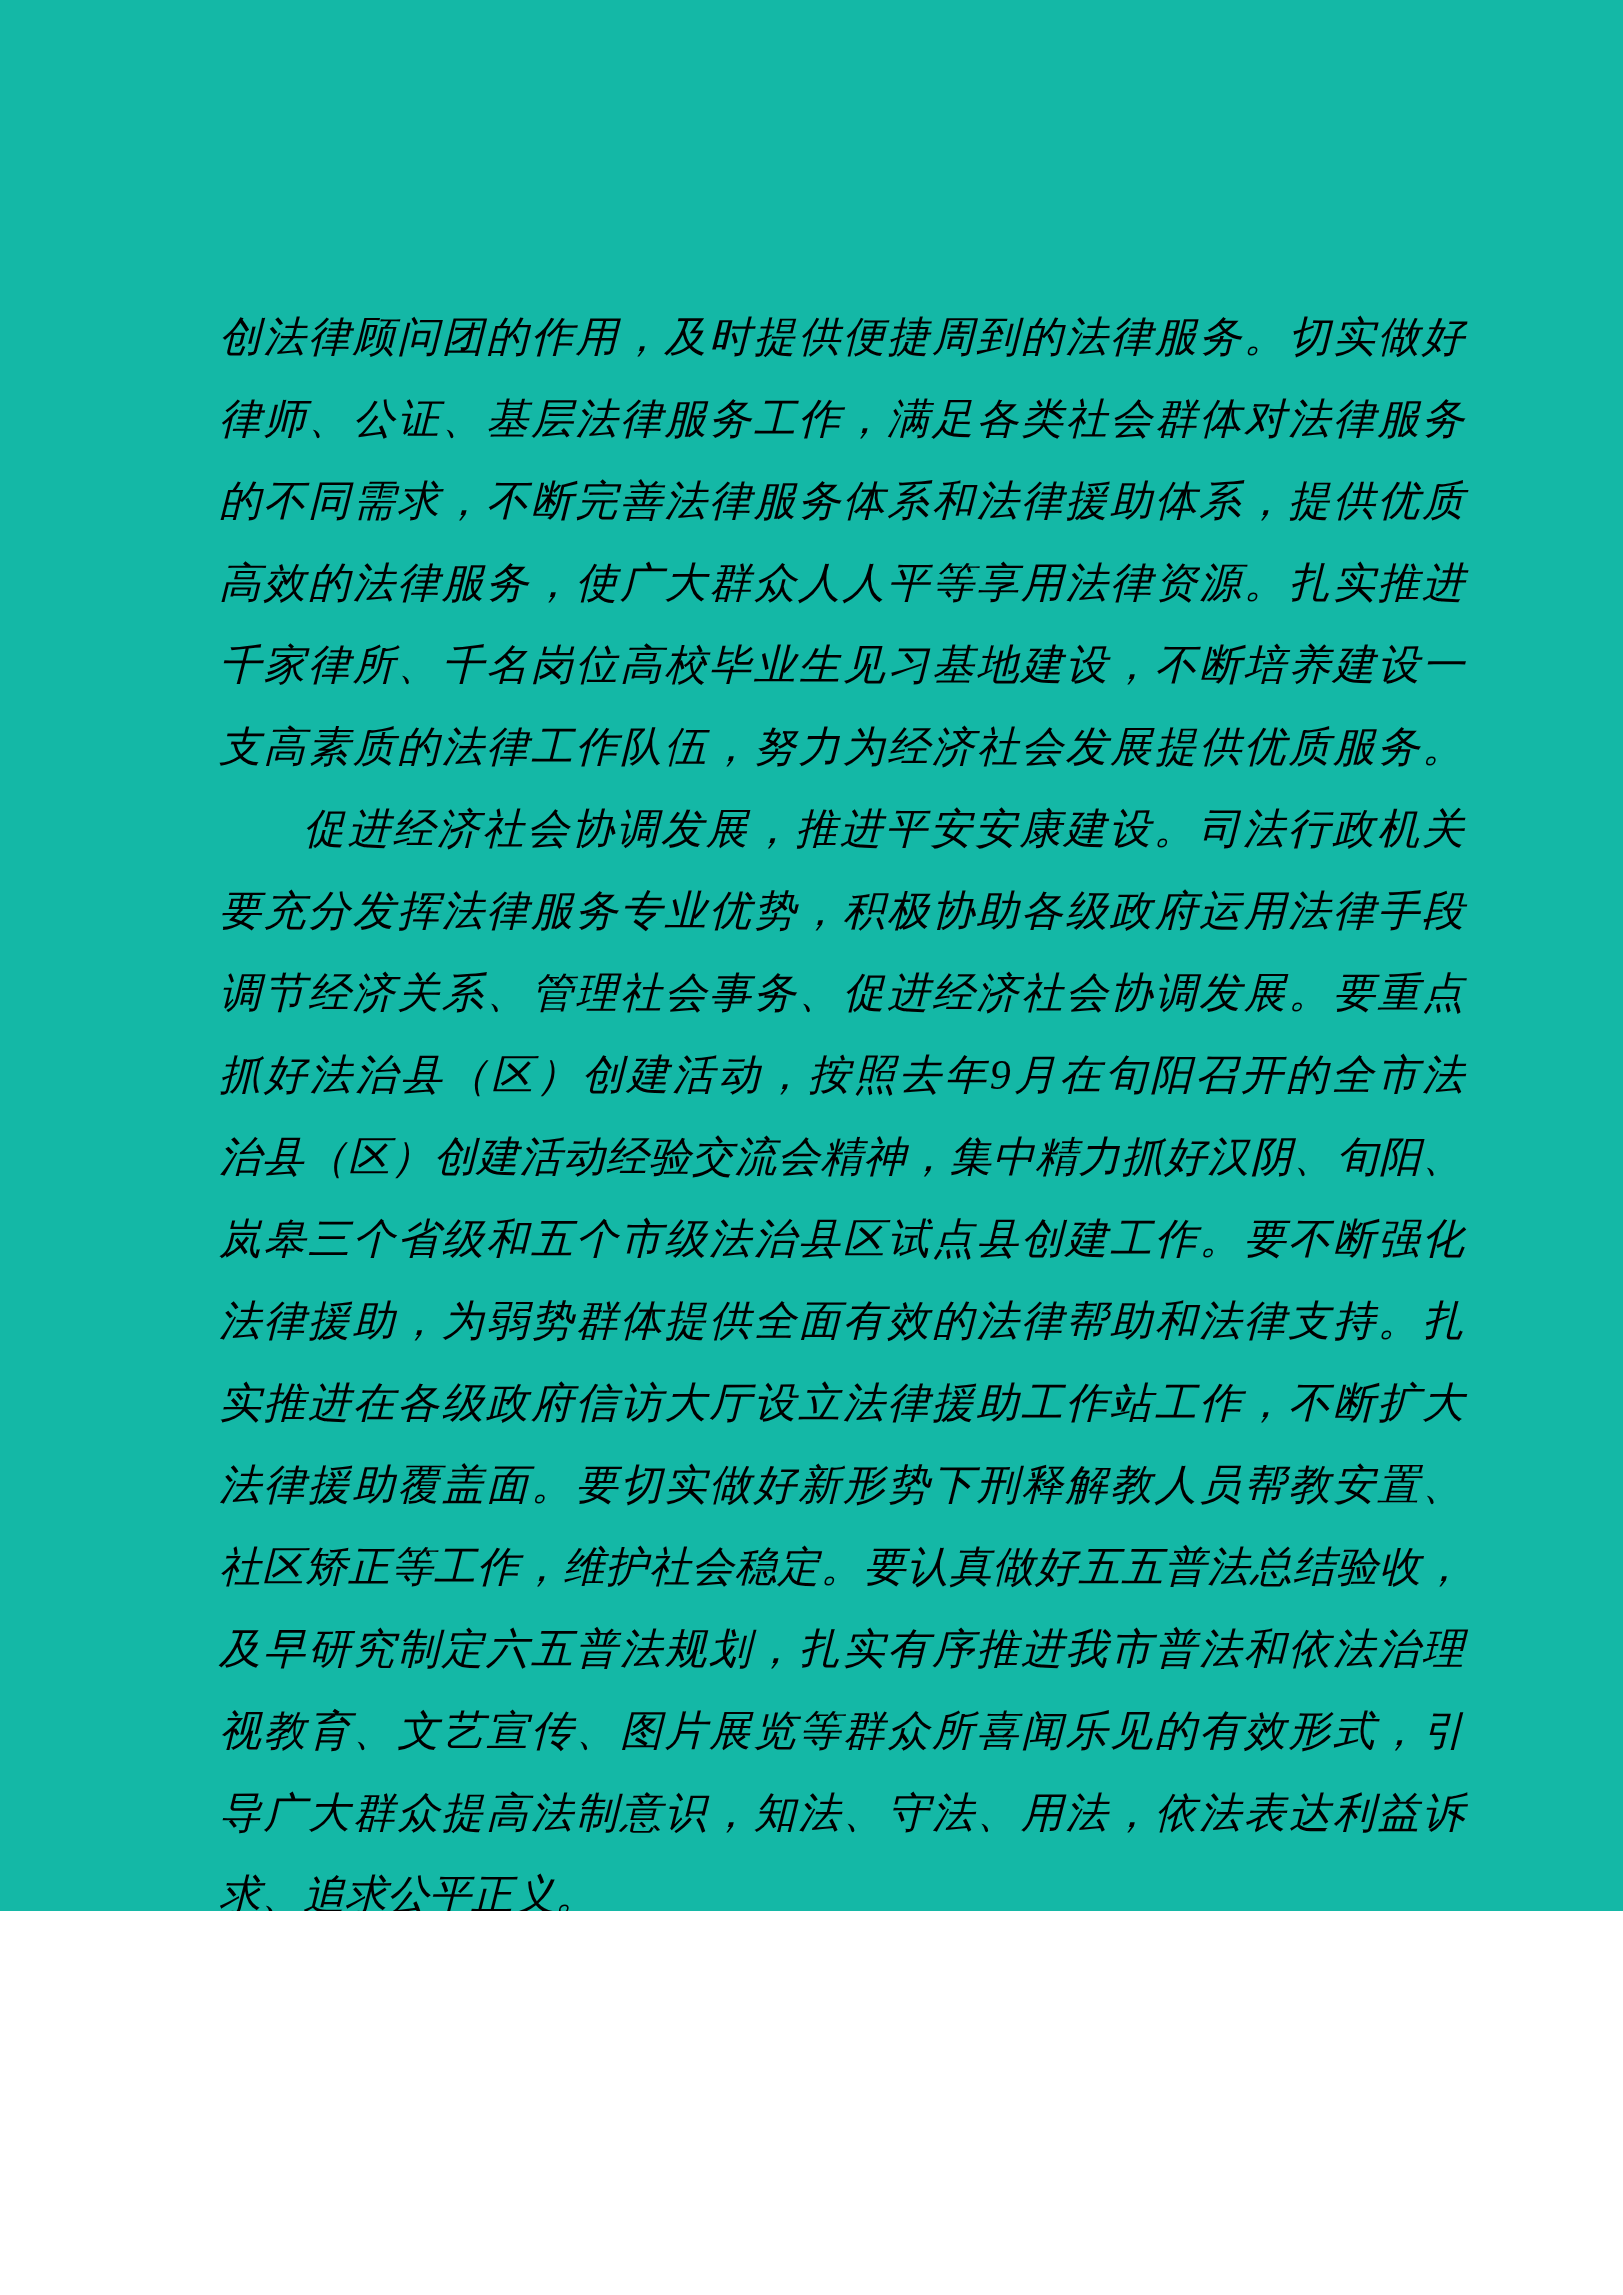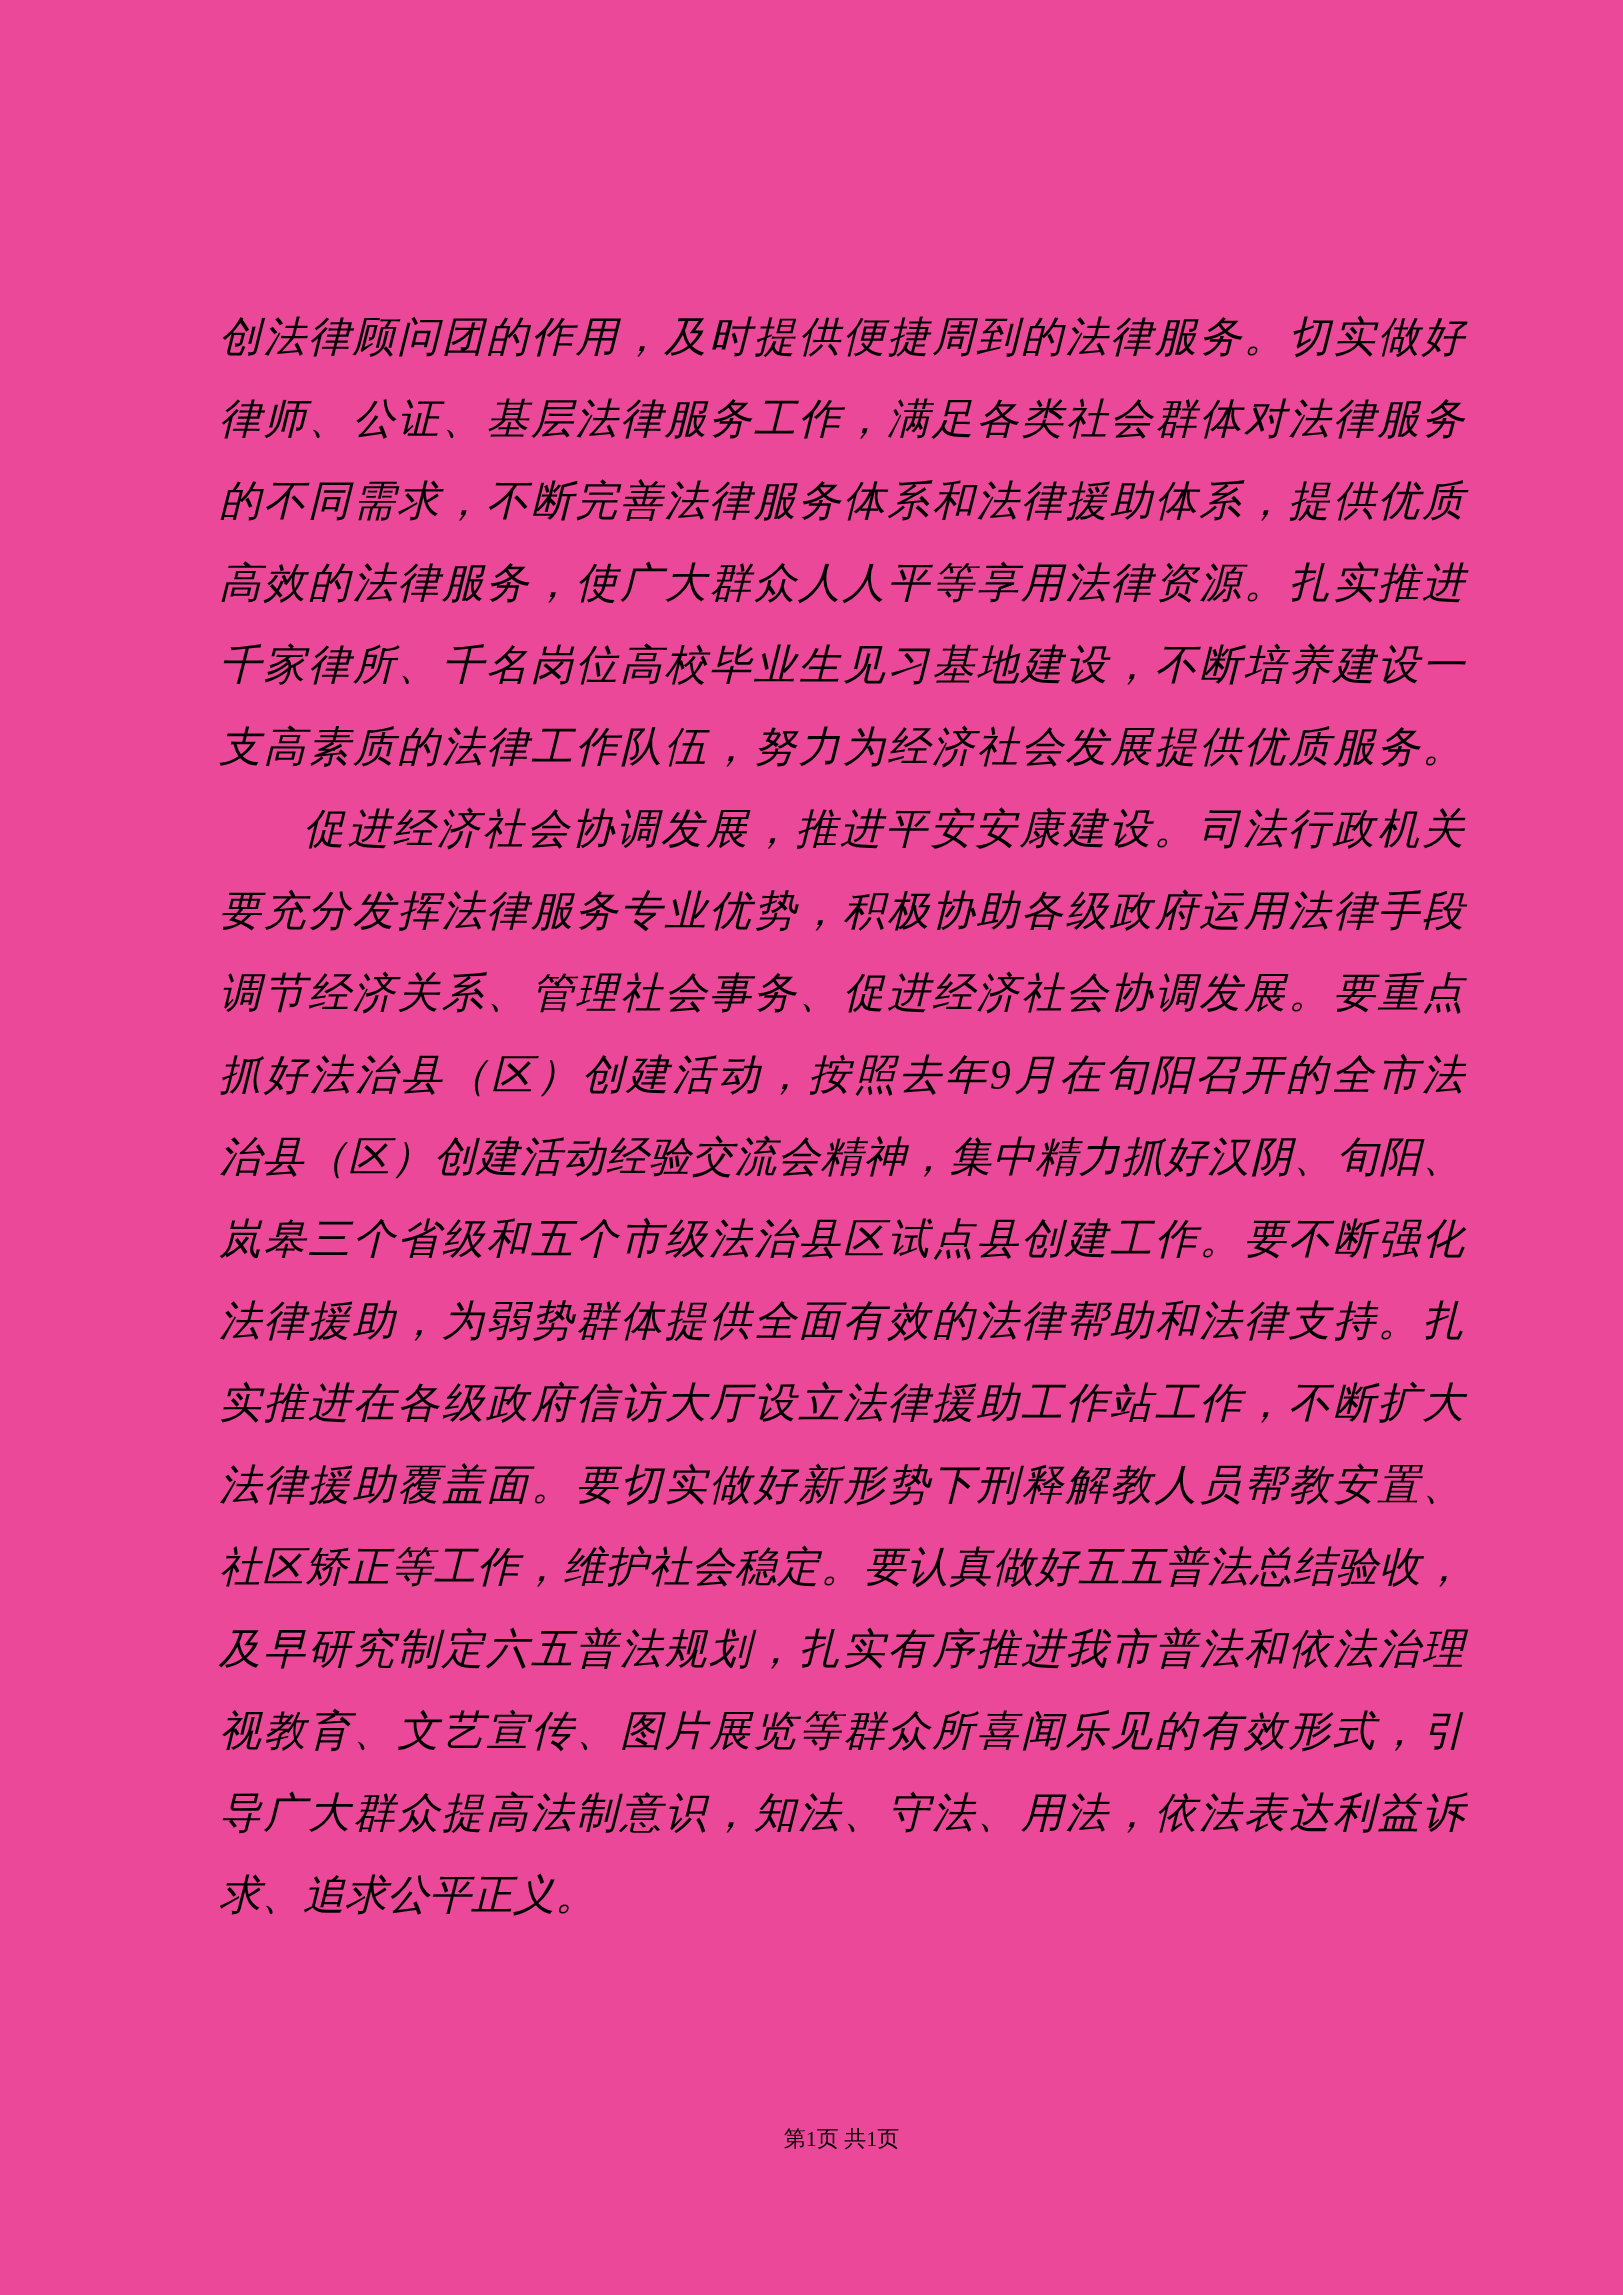--- a/index.html
+++ b/index.html
@@ -3,22 +3,22 @@
 <meta charset="utf-8">
 <style>
   html, body {
     margin: 0;
     padding: 0;
     background: #ffffff;
   }
   .page {
     position: relative;
     width: 1623px;
-    height: 2295px;
-    background: #ec4899;
+    height: 1911px;
+    background: #14b8a6;
     overflow: hidden;
   }
   .text-block {
     position: absolute;
     left: 219px;
     top: 296px;
     width: 1245px;
   }
   .line {
     font-family: "Liberation Serif", "DejaVu Serif", serif;

